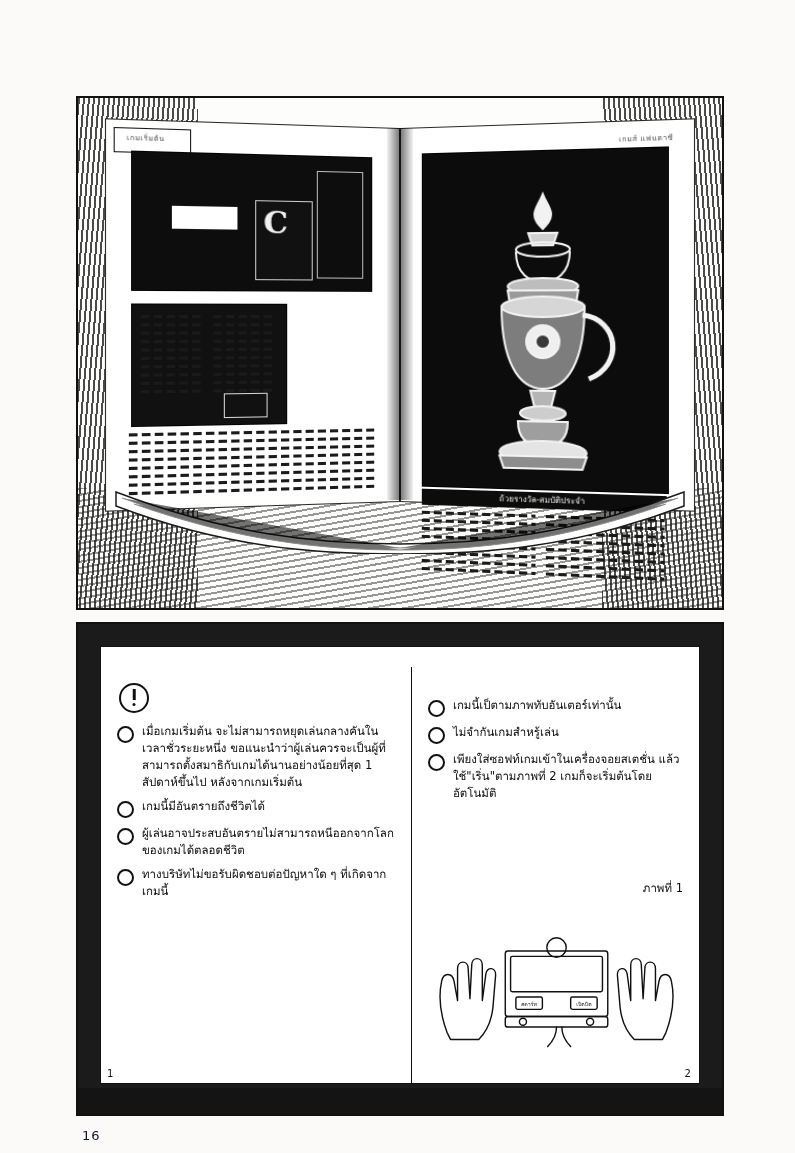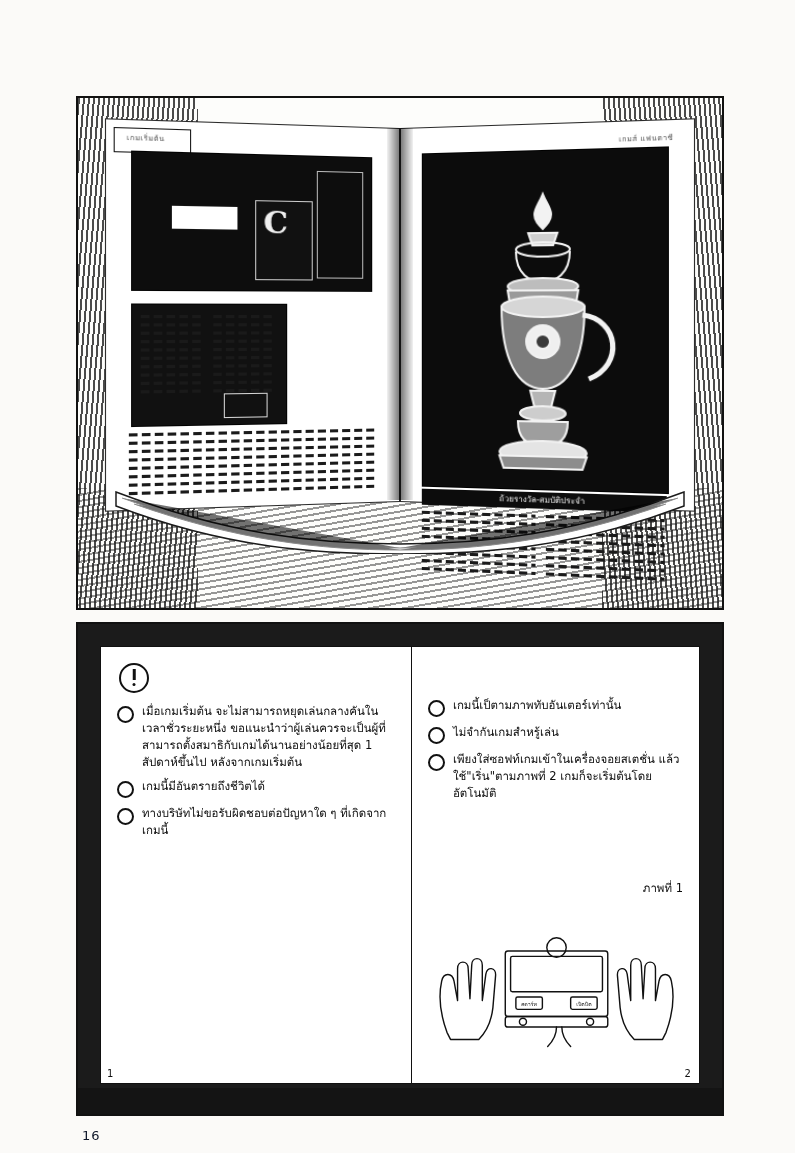--- a/index.html
+++ b/index.html
@@ -82,21 +82,21 @@
   
   .panel-bottom{
     position:absolute;left:76px;top:622px;width:644px;height:490px;
     border:2px solid #111;background:#1b1b1b;overflow:hidden;
   }
   .manual{
     position:absolute;left:22px;top:22px;right:22px;bottom:30px;
     background:#ffffff;border:1px solid #111;display:flex;
   }
   .col{position:relative;padding:16px 14px 10px 16px;box-sizing:border-box;}
-  .col.left{width:52%;border-right:1.5px solid #111;}
+  .col.left{width:52%;border-right:1.5px solid #111;margin-top:20px;}
   .col.right{width:48%;}
   .warn-icon{
     width:26px;height:26px;border:2px solid #111;border-radius:50%;
     position:relative;margin:0 0 10px 2px;
   }
   .warn-icon:before{
     content:"";position:absolute;left:50%;top:4px;width:2.5px;height:11px;
     background:#111;transform:translateX(-50%);
   }
   .warn-icon:after{
@@ -277,20 +277,24 @@
         <div class="bullet-row">
           <div class="bullet"></div>
           <div class="bullet-text">เมื่อเกมเริ่มต้น จะไม่สามารถหยุดเล่นกลางคันในเวลาชั่วระยะหนึ่ง ขอแนะนำว่าผู้เล่นควรจะเป็นผู้ที่สามารถตั้งสมาธิกับเกมได้นานอย่างน้อยที่สุด 1 สัปดาห์ขึ้นไป หลังจากเกมเริ่มต้น</div>
         </div>
         <div class="bullet-row">
           <div class="bullet"></div>
           <div class="bullet-text">เกมนี้มีอันตรายถึงชีวิตได้</div>
         </div>
         <div class="bullet-row">
           <div class="bullet"></div>
+          <div class="bullet-text">ผู้เล่นอาจประสบอันตรายไม่สามารถหนีออกจากโลกของเกมได้ตลอดชีวิต</div>
+        </div>
+        <div class="bullet-row">
+          <div class="bullet"></div>
           <div class="bullet-text">ทางบริษัทไม่ขอรับผิดชอบต่อปัญหาใด ๆ ที่เกิดจากเกมนี้</div>
         </div>
 
         <div class="pg-num l">1</div>
       </div>
 
       <div class="col right">
         <div style="height:34px;"></div>
 
         <div class="bullet-row">

